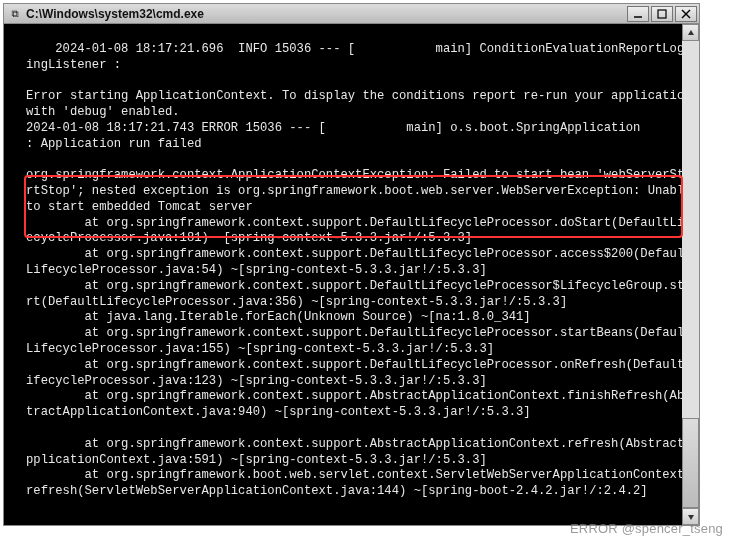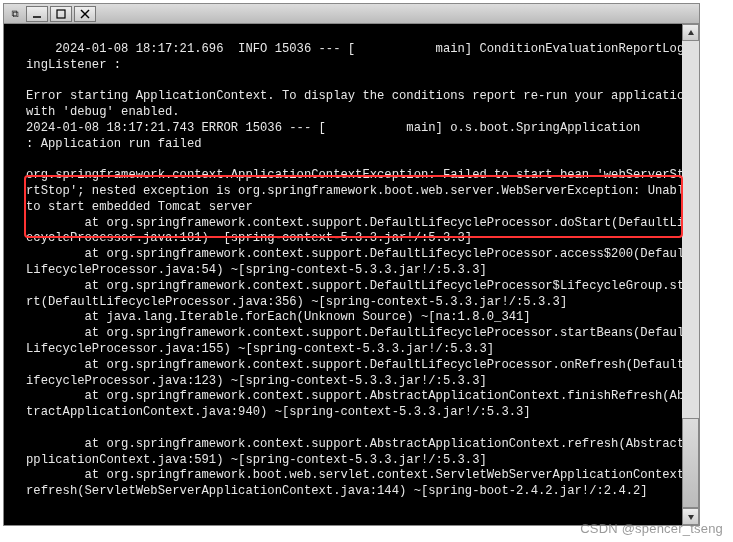--- a/index.html
+++ b/index.html
@@ -107,20 +107,21 @@
     pointer-events: none;
     letter-spacing: 0.2px;
   }
 </style>
 </head>
 <body>
 
 <div class="window">
   <div class="titlebar">
     <span class="icon">⧉</span>
+    <span class="title">C:\Windows\system32\cmd.exe</span>
     <div class="winbtns">
       <div class="winbtn">
         <svg viewBox="0 0 10 10">
             <line x1="1" y1="8" x2="9" y2="8" stroke="#000" stroke-width="1.5"></line>
           </svg>
       </div>
       <div class="winbtn">
         <svg viewBox="0 0 10 10">
             <rect x="1" y="1" width="8" height="8" fill="none" stroke="#000" stroke-width="1.2"></rect>
           </svg>
@@ -162,13 +163,13 @@
       <div class="scrollbtn">
         <svg viewBox="0 0 8 8">
             <polygon points="1,2 7,2 4,7" fill="#333"></polygon>
           </svg>
       </div>
     </div>
   </div>
 </div>
 
 <div class="highlight-box"></div>
-<div class="watermark">CSDN @spencer_tseng</div>
+<div class="watermark">ERROR @spencer_tseng</div>
 
 </body></html>

